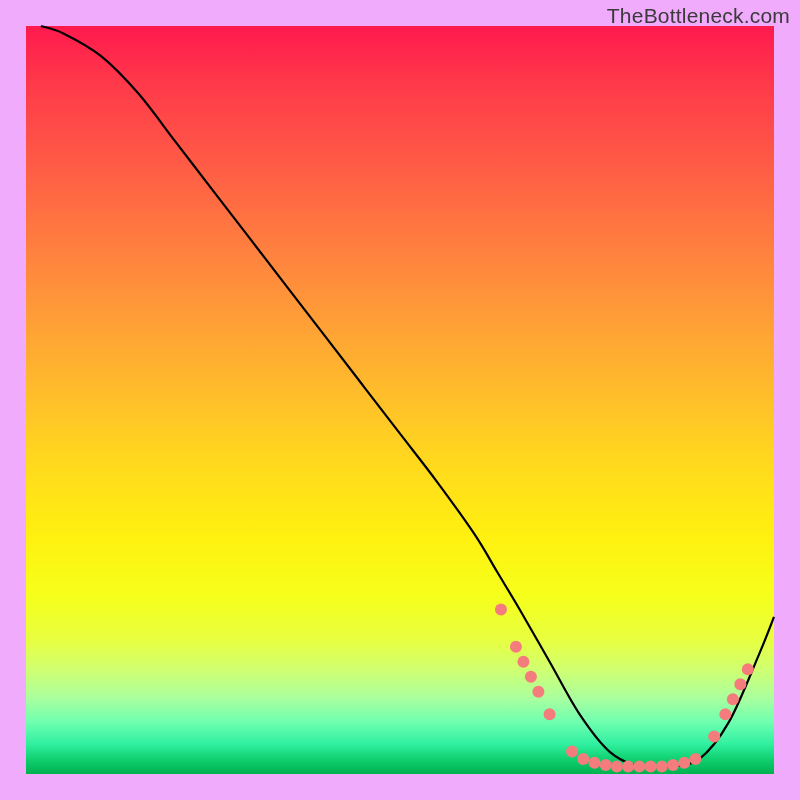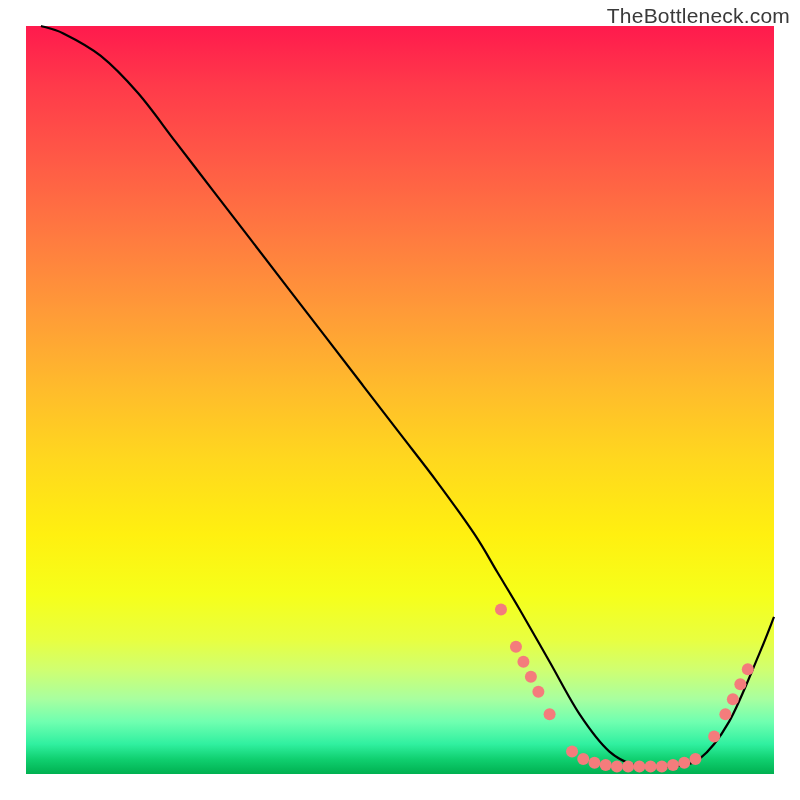--- a/index.html
+++ b/index.html
@@ -1,17 +1,17 @@
 <!DOCTYPE html>
 <html><head>
 <meta charset="utf-8">
 <style>
   * { margin: 0; padding: 0; box-sizing: border-box; }
   html, body { width: 800px; height: 800px; background: #000; overflow: hidden; }
-  .wrap { position: relative; width: 800px; height: 800px; background: #ffffff; }
+  .wrap { position: relative; width: 800px; height: 800px; background: #f0abfc; }
   .plot-area {
     position: absolute;
     left: 26px;
     top: 26px;
     width: 748px;
     height: 748px;
     background: linear-gradient(to bottom,
       #ff1a4d 0%,
       #ff3a4a 8%,
       #ff5a46 18%,

